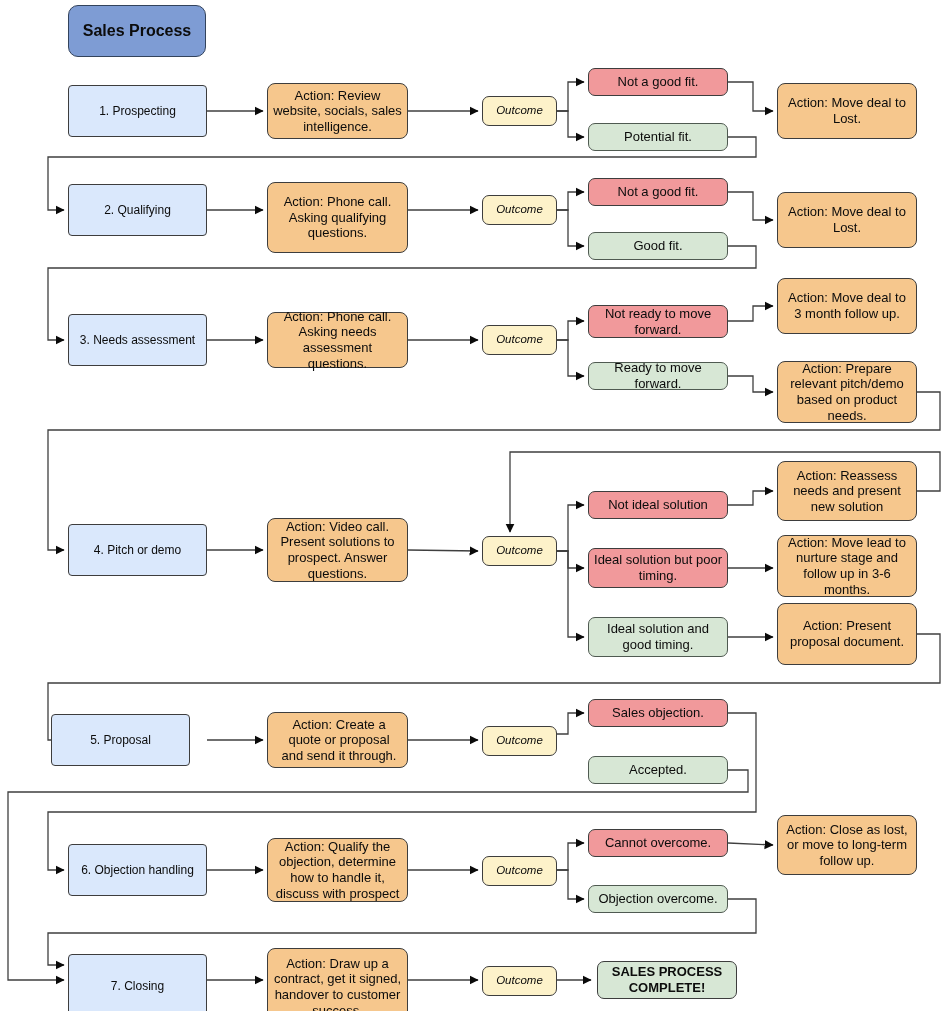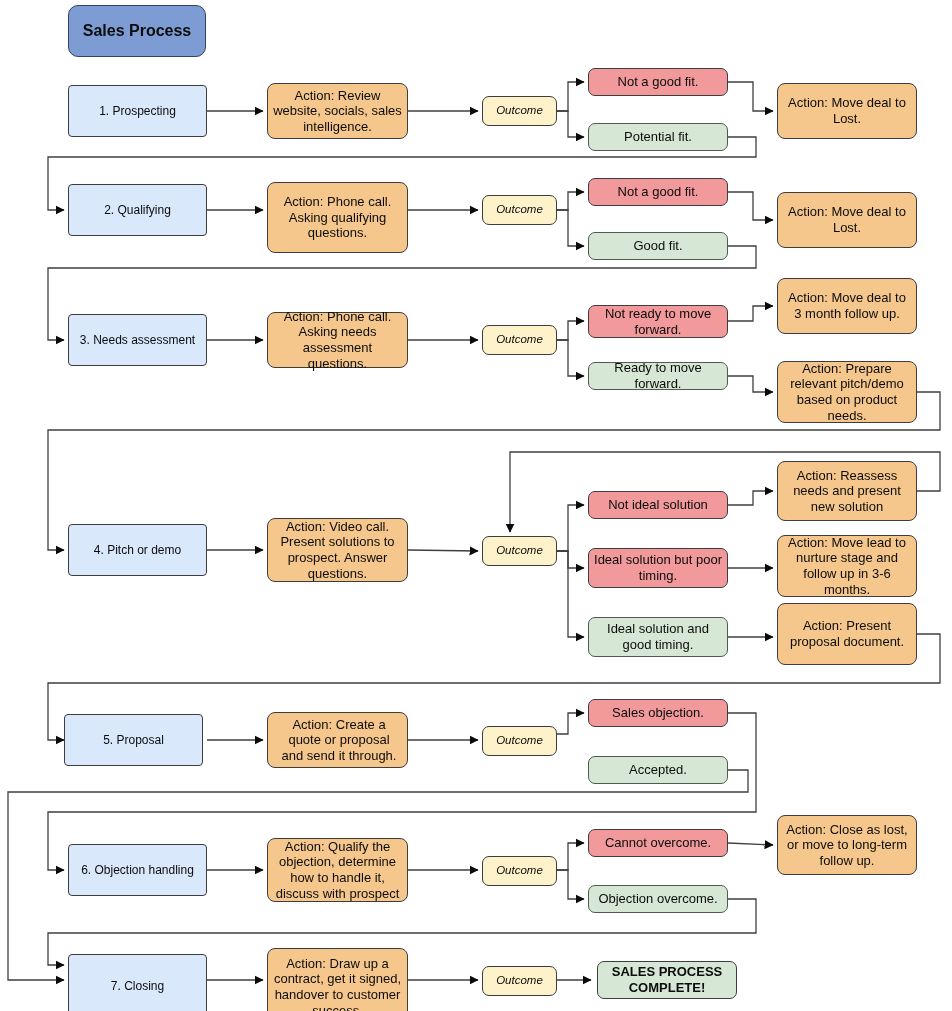--- a/index.html
+++ b/index.html
@@ -97,21 +97,21 @@
       <div class="node action" style="left: 777px; top: 361px; width: 140px; height: 62px;">Action: Prepare relevant pitch/demo based on product needs.</div>
       <div class="node stage" style="left: 68px; top: 524px; width: 139px; height: 52px;">4. Pitch or demo</div>
       <div class="node action" style="left: 267px; top: 518px; width: 141px; height: 64px;">Action: Video call. Present solutions to prospect. Answer questions.</div>
       <div class="node outcome" style="left: 482px; top: 536px; width: 75px; height: 30px;">Outcome</div>
       <div class="node negative" style="left: 588px; top: 491px; width: 140px; height: 28px;">Not ideal solution</div>
       <div class="node negative" style="left: 588px; top: 548px; width: 140px; height: 40px;">Ideal solution but poor timing.</div>
       <div class="node positive" style="left: 588px; top: 617px; width: 140px; height: 40px;">Ideal solution and good timing.</div>
       <div class="node action" style="left: 777px; top: 461px; width: 140px; height: 60px;">Action: Reassess needs and present new solution</div>
       <div class="node action" style="left: 777px; top: 535px; width: 140px; height: 62px;">Action: Move lead to nurture stage and follow up in 3-6 months.</div>
       <div class="node action" style="left: 777px; top: 603px; width: 140px; height: 62px;">Action: Present proposal document.</div>
-      <div class="node stage" style="left: 64px; top: 714px; width: 139px; height: 52px; text-align: right;">5. Proposal</div>
+      <div class="node stage" style="left: 51px; top: 714px; width: 139px; height: 52px; text-align: right;">5. Proposal</div>
       <div class="node action" style="left: 267px; top: 712px; width: 141px; height: 56px; padding-left: 8px;">Action: Create a quote or proposal and send it through.</div>
       <div class="node outcome" style="left: 482px; top: 726px; width: 75px; height: 30px;">Outcome</div>
       <div class="node negative" style="left: 588px; top: 699px; width: 140px; height: 28px;">Sales objection.</div>
       <div class="node positive" style="left: 588px; top: 756px; width: 140px; height: 28px;">Accepted.</div>
       <div class="node stage" style="left: 68px; top: 844px; width: 139px; height: 52px;">6. Objection handling</div>
       <div class="node action" style="left: 267px; top: 838px; width: 141px; height: 64px;">Action: Qualify the objection, determine how to handle it, discuss with prospect</div>
       <div class="node outcome" style="left: 482px; top: 856px; width: 75px; height: 30px;">Outcome</div>
       <div class="node negative" style="left: 588px; top: 829px; width: 140px; height: 28px;">Cannot overcome.</div>
       <div class="node positive" style="left: 588px; top: 885px; width: 140px; height: 28px;">Objection overcome.</div>
       <div class="node action" style="left: 777px; top: 815px; width: 140px; height: 60px;">Action: Close as lost, or move to long-term follow up.</div>

